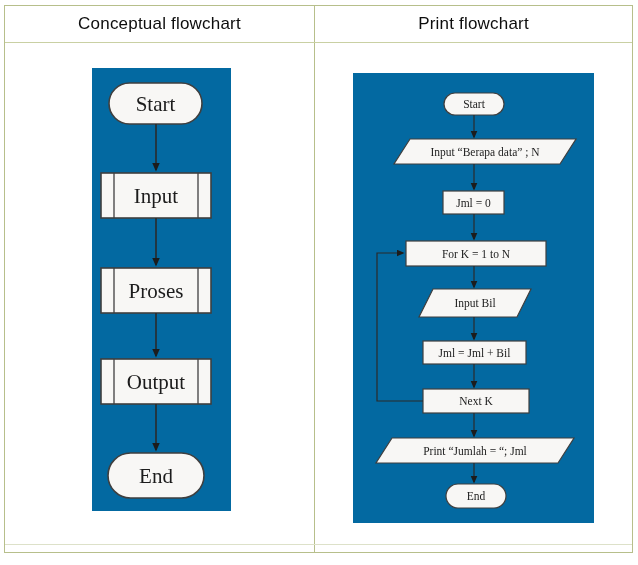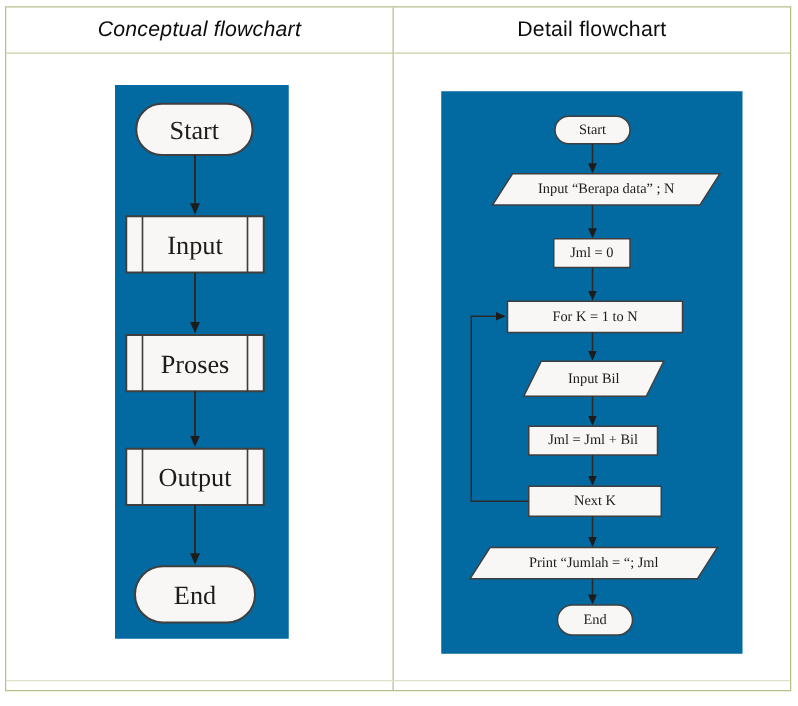--- a/index.html
+++ b/index.html
@@ -37,21 +37,21 @@
     background: #dde1c9;
   }
   .header-cell {
     position: absolute;
     top: 0; height: 36px;
     display: flex; align-items: center; justify-content: center;
     font-size: 17px;
     color: #0d0d0d;
     letter-spacing: 0.2px;
   }
-  .header-cell.left  { left: 0;     width: 309px; font-style: italic; }
+  .header-cell.left  { left: 0;     width: 309px; }
   .header-cell.right { left: 310px; width: 317px; }
   .photo {
     position: absolute;
     background: #0369a1;
   }
   .photo.conceptual { left: 87px;  top: 62px; width: 139px; height: 443px; }
   .photo.detail     { left: 348px; top: 67px; width: 241px; height: 450px; }
   svg { display: block; }
   .shape {
     fill: #f8f7f5;
@@ -71,21 +71,21 @@
 </head>
 <body>
 
 <div class="page">
   <div class="table">
     <div class="col-divider"></div>
     <div class="header-divider"></div>
     <div class="bottom-divider"></div>
 
     <div class="header-cell left">Conceptual flowchart</div>
-    <div class="header-cell right">Detail flowchart</div>
+    <div class="header-cell right">Print flowchart</div>
 
     <div class="photo conceptual">
       <svg width="139" height="443" viewBox="0 0 139 443">
         <defs>
           <marker id="arrowL" markerWidth="10" markerHeight="9" refX="7.5" refY="4" orient="auto" markerUnits="userSpaceOnUse">
             <path d="M0,0 L9,4 L0,8 Z" fill="#1c1c1c"></path>
           </marker>
         </defs>
 
         <g>

